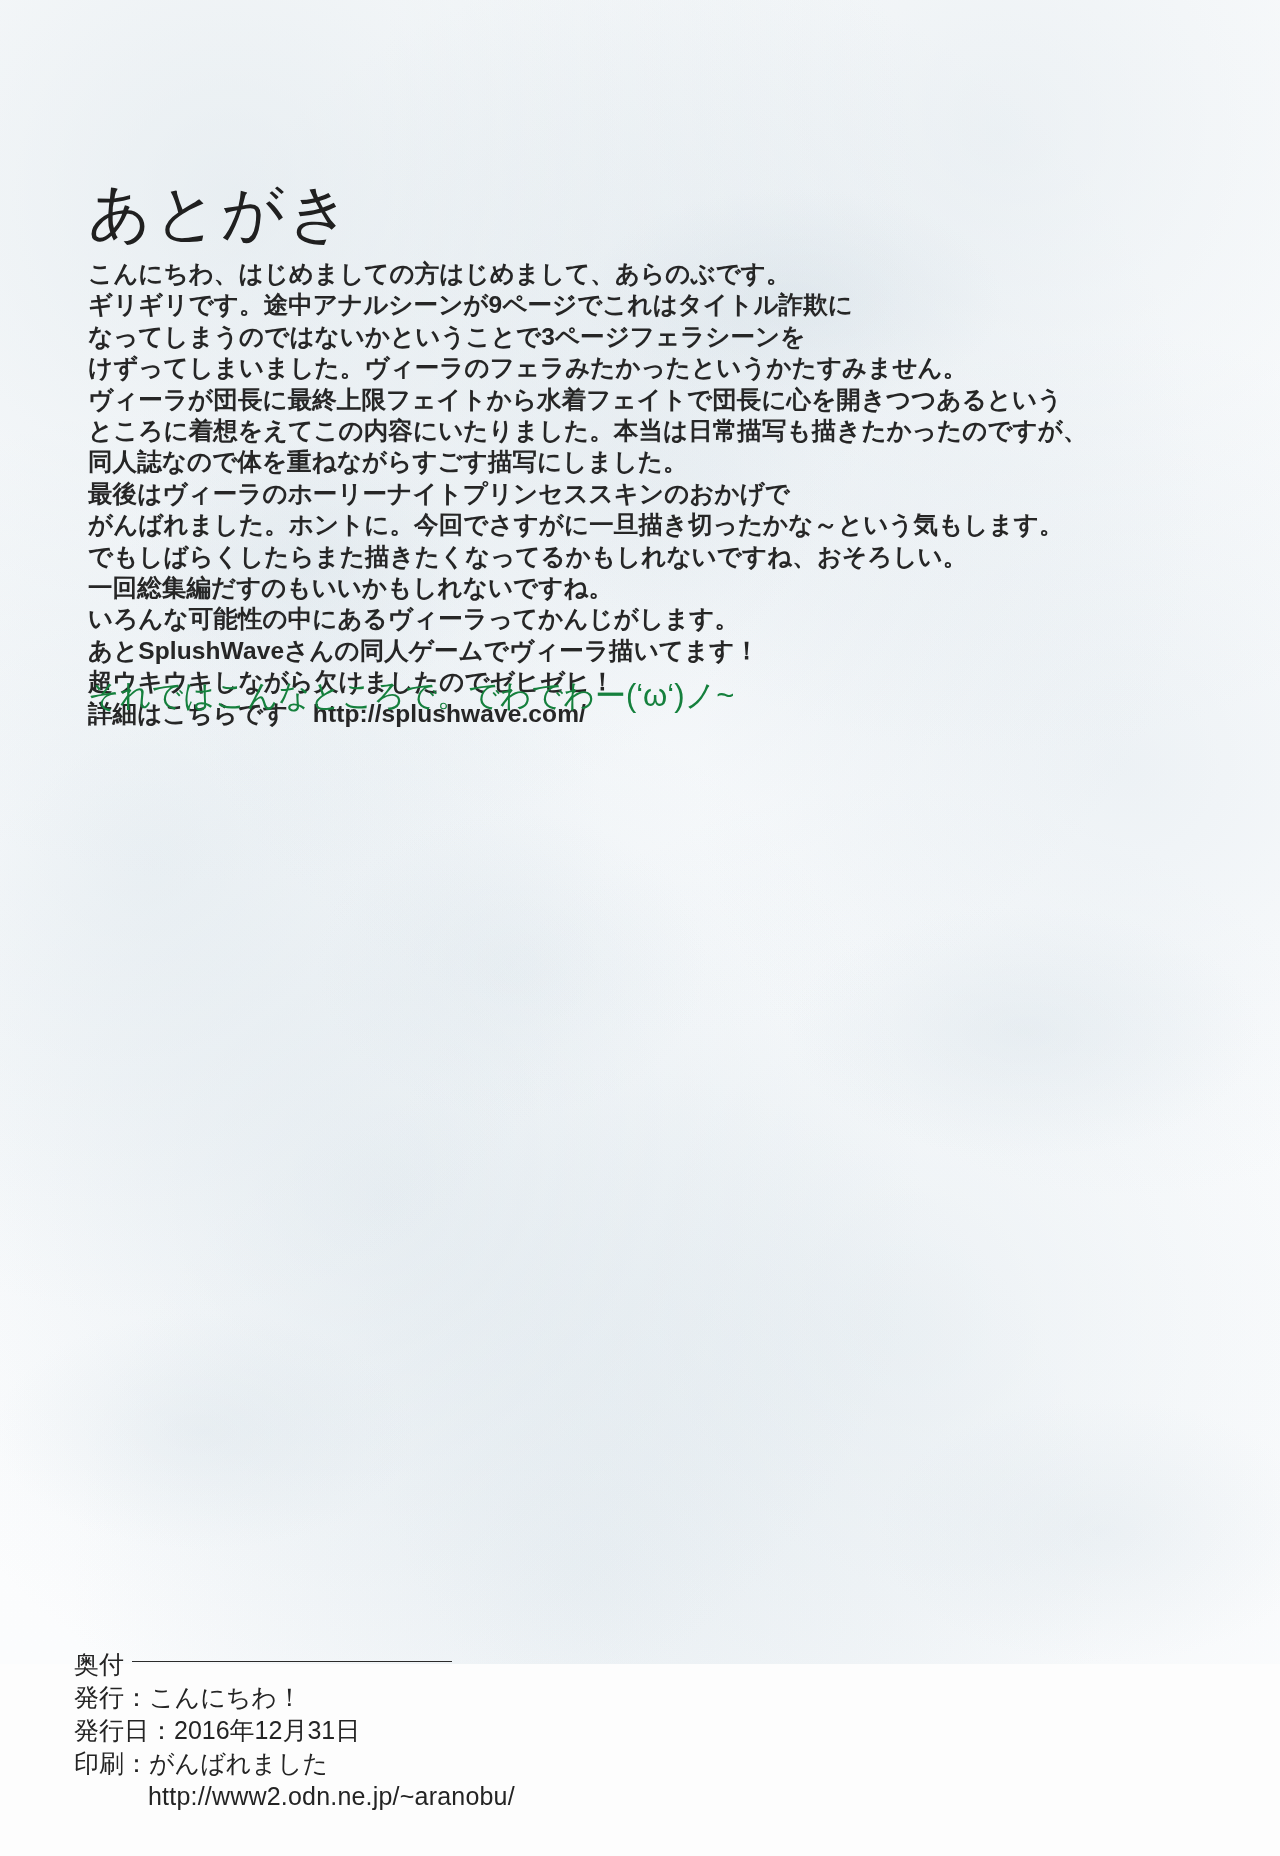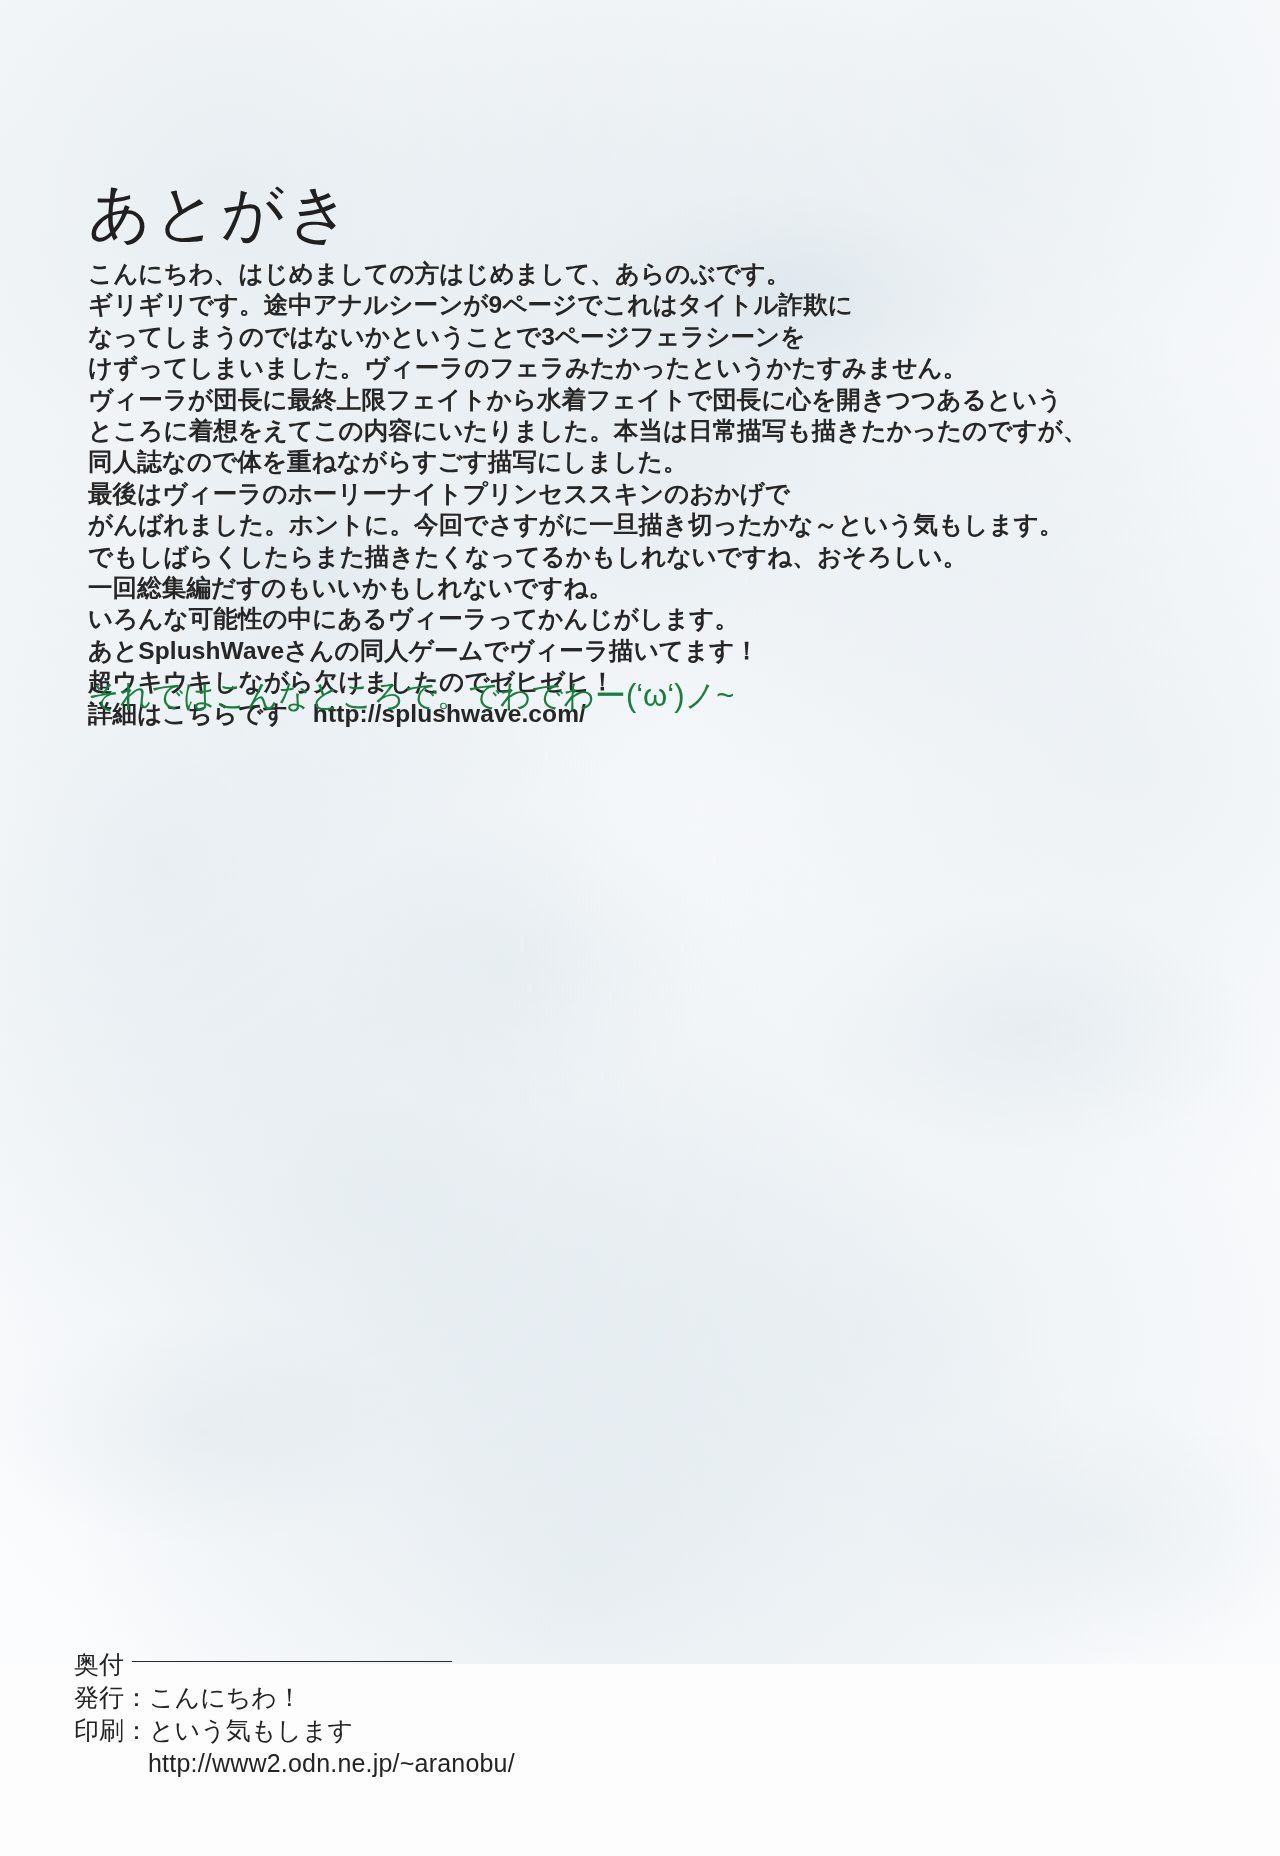--- a/index.html
+++ b/index.html
@@ -144,16 +144,17 @@
 詳細はこちらです　http://splushwave.com/</div>
 
   <div class="afterword-signoff">それではこんなところで。でわでわー(‘ω‘)ノ~</div>
 
   <div class="colophon">
     <div class="colophon-head">
       <span>奥付</span>
       <span class="rule"></span>
     </div>
     <div class="colophon-line">発行：こんにちわ！</div>
-    <div class="colophon-line">印刷：という気もします</div>
+    <div class="colophon-line">発行日：2016年12月31日</div>
+    <div class="colophon-line">印刷：がんばれました</div>
     <div class="colophon-url">http://www2.odn.ne.jp/~aranobu/</div>
   </div>
 </div>
 
 </body></html>

